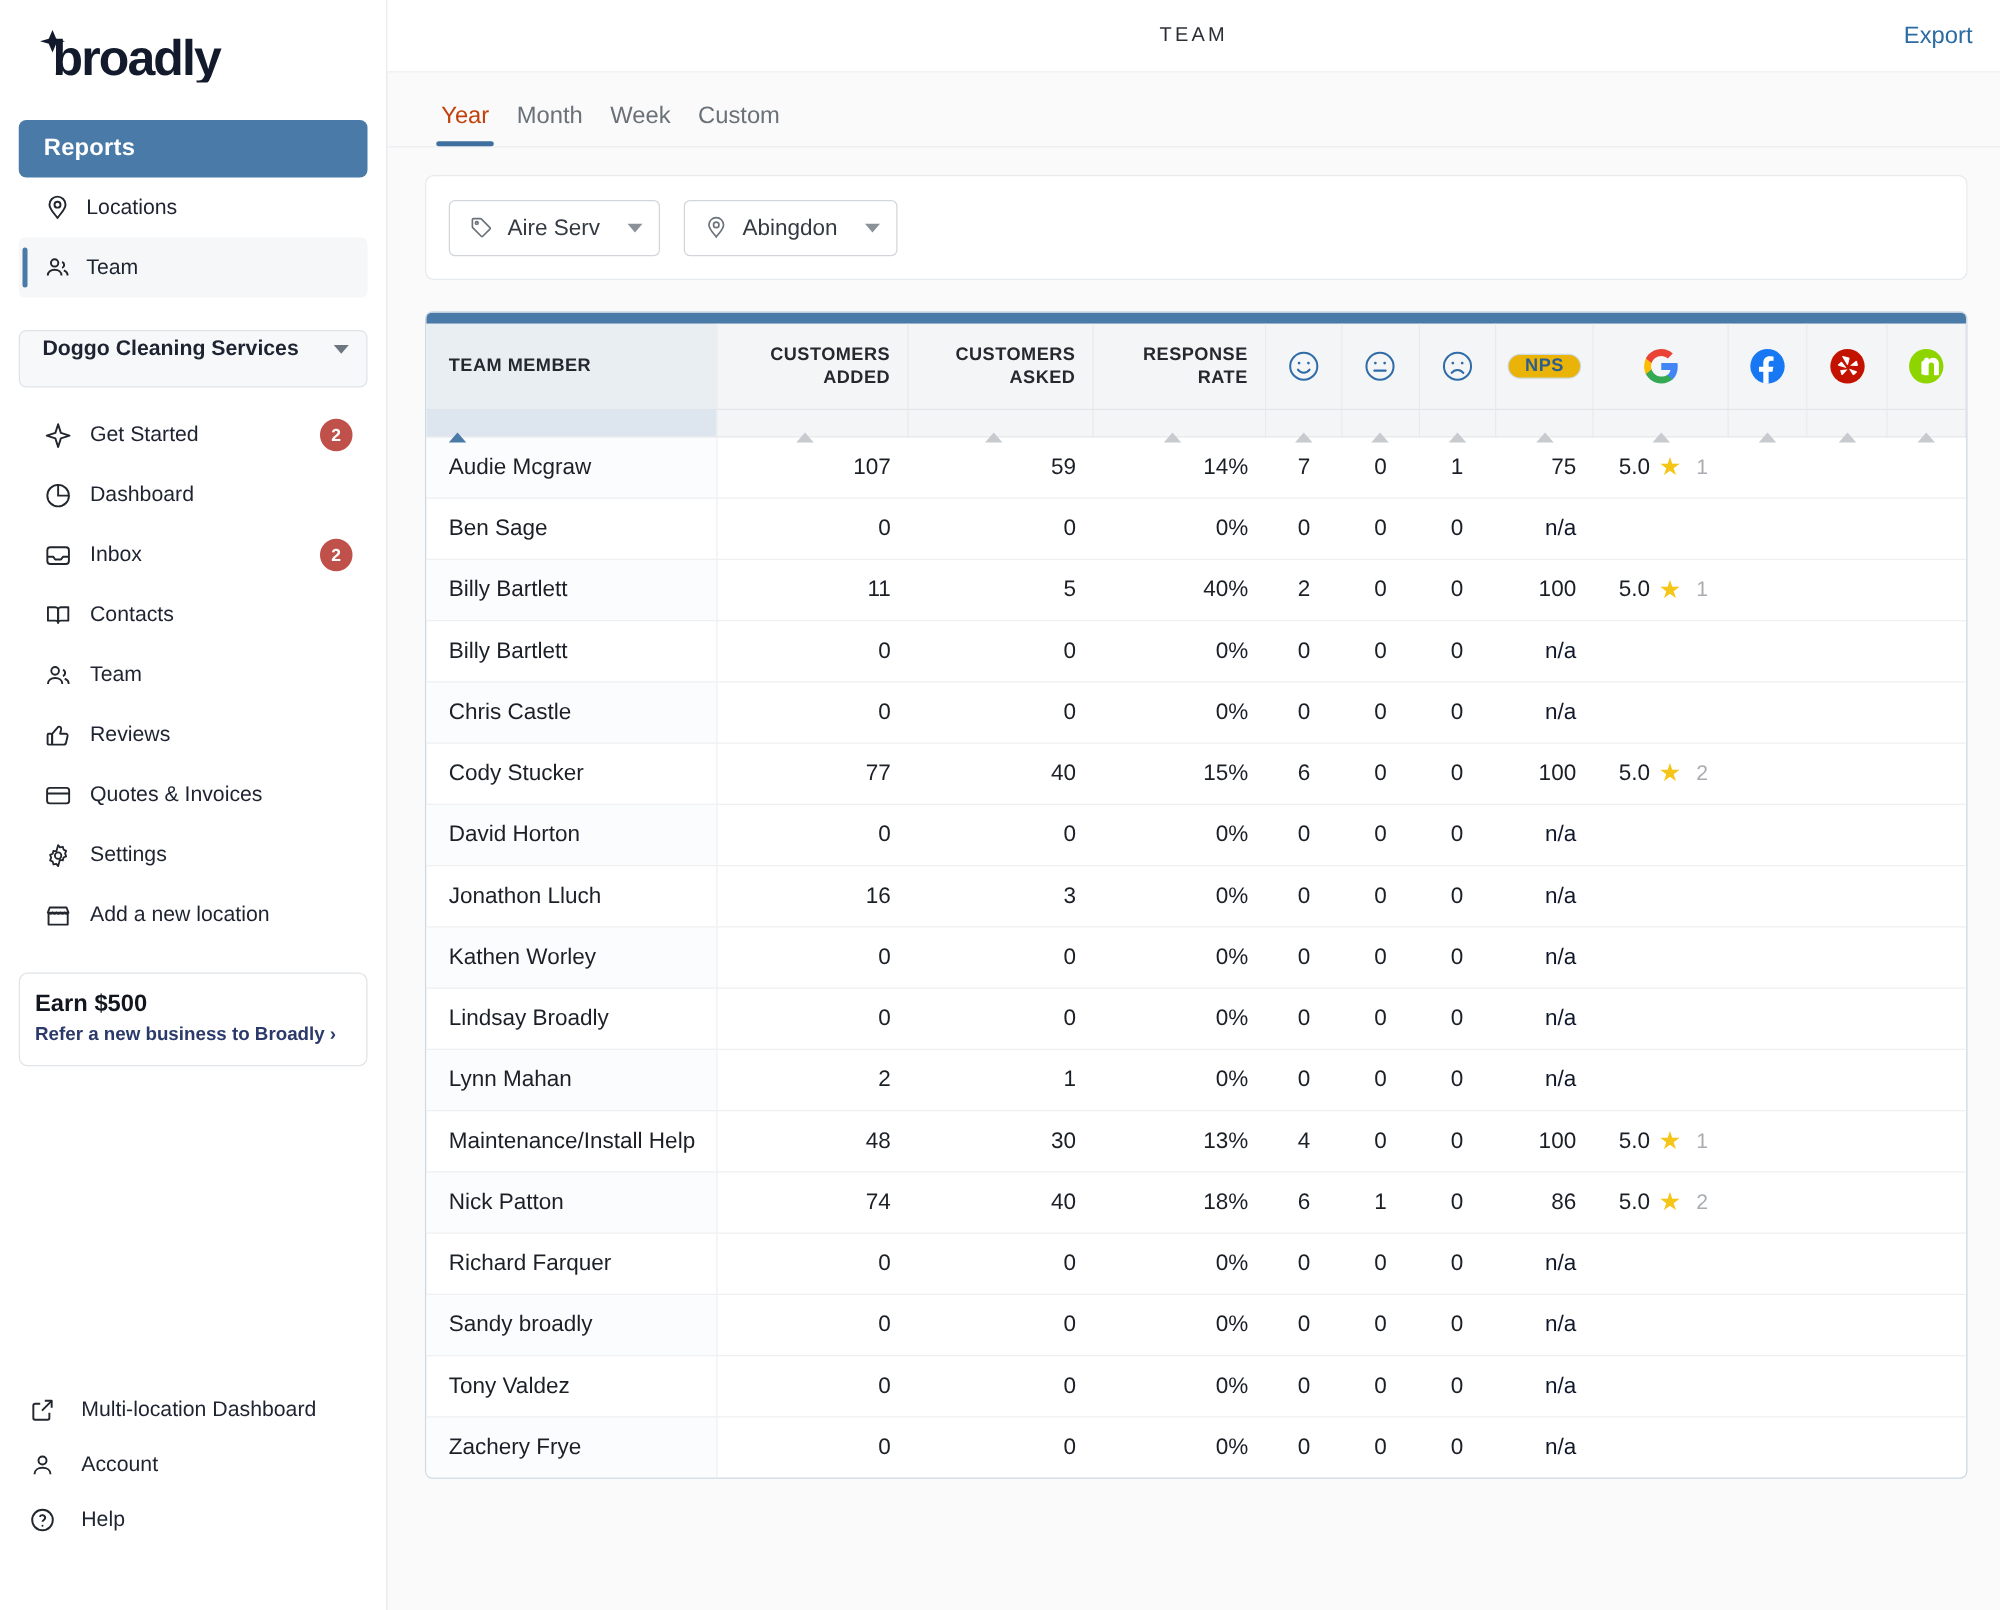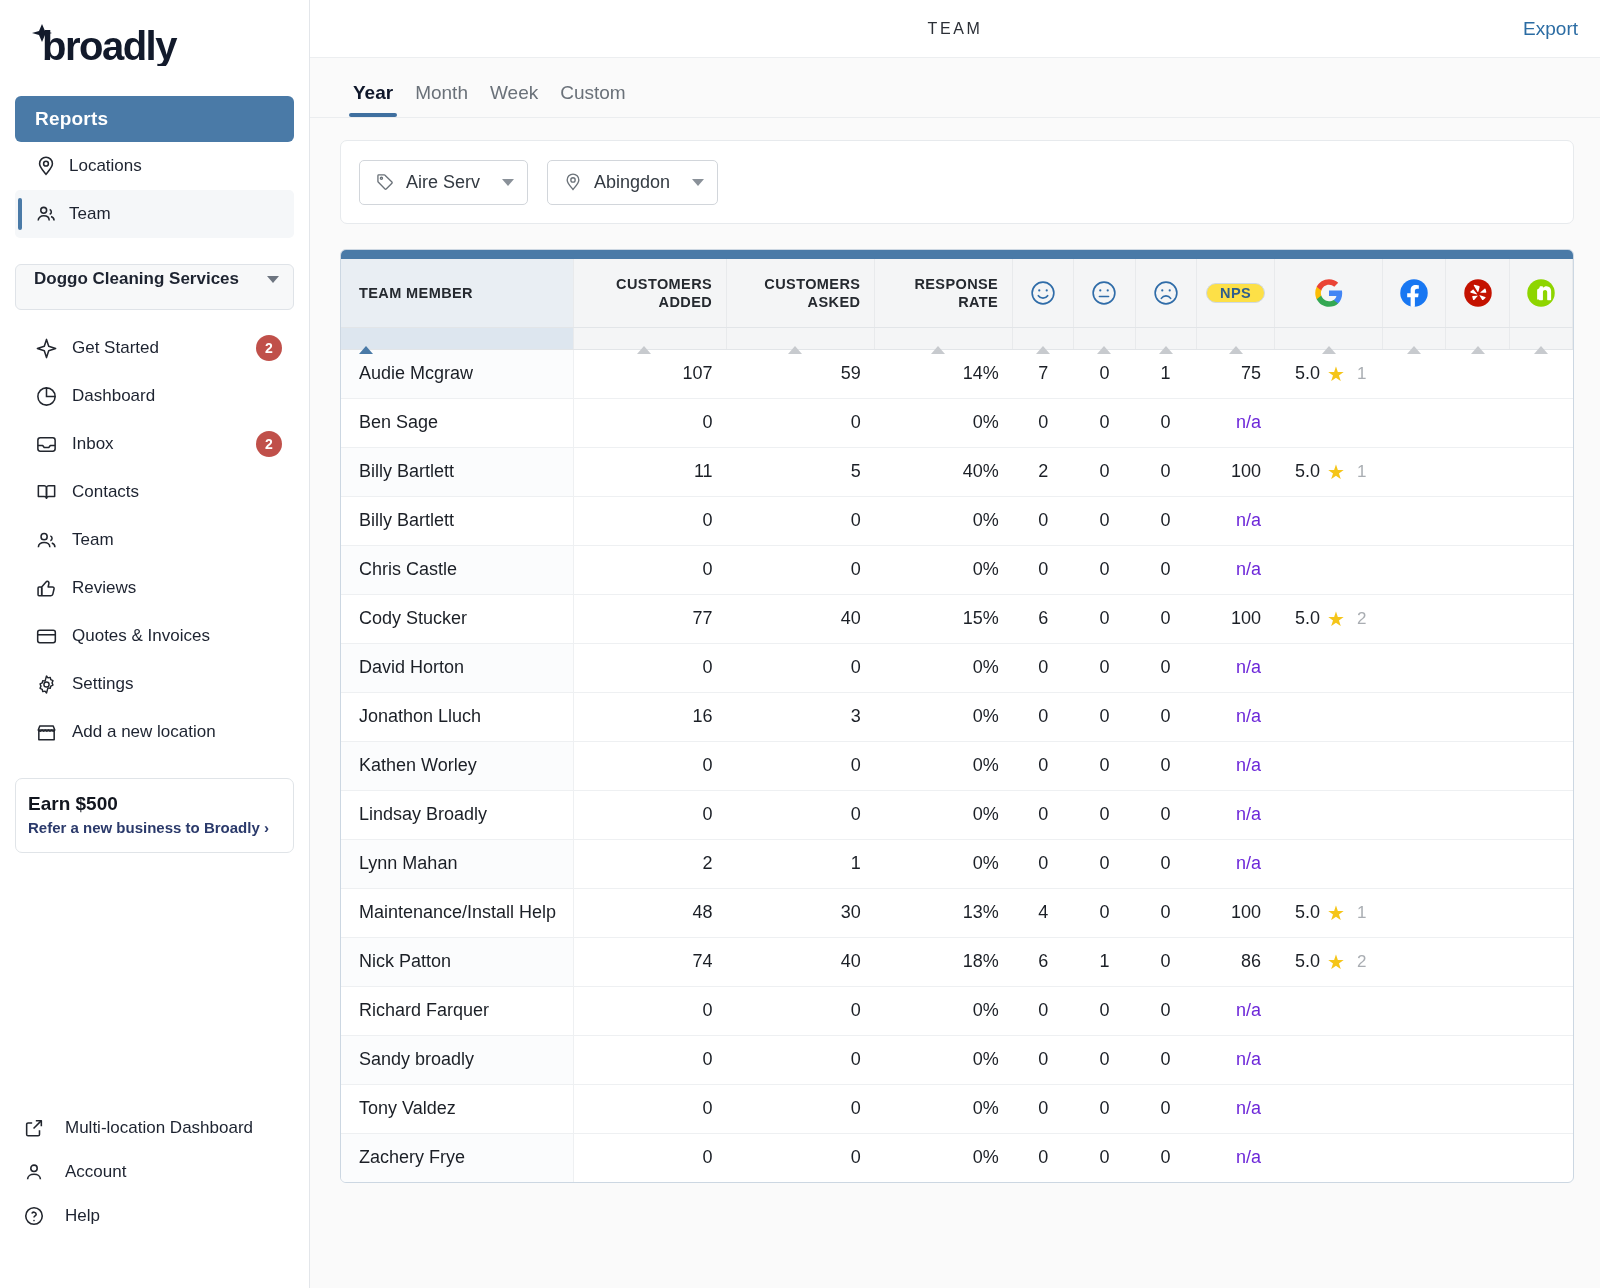--- a/index.html
+++ b/index.html
@@ -107,21 +107,21 @@
 
   .tabs {
     height: 60px; background: #fafafa;
     display: flex; align-items: flex-end; padding-left: 32px;
     border-bottom: 1px solid #ebedef; flex: 0 0 60px;
   }
   .tab {
     font-size: 19px; color: #6a7179; padding: 0 11px 13px 11px;
     cursor: pointer; position: relative;
   }
-  .tab.active { color: #0f172a; font-weight: bold; }
+  .tab.active { color: #c2410c; font-weight: normal; }
   .tab.active::after {
     content: ""; position: absolute; left: 7px; right: 7px; bottom: 0;
     height: 4px; background: #3f6f9f; border-radius: 2px;
   }
 
   .filter-panel {
     margin: 22px 26px 0 30px;
     background: #ffffff; border: 1px solid #e7eaed; border-radius: 7px;
     height: 84px; display: flex; align-items: center; padding-left: 18px;
   }
@@ -172,33 +172,33 @@
     height: 49px; font-size: 18px; color: #1b1f26;
     border-bottom: 1px solid #eef0f2; padding: 0 14px; text-align: right;
     white-space: nowrap;
   }
   tbody td.name {
     text-align: left; padding-left: 18px; font-size: 18px;
     border-right: 1px solid #eef0f2; white-space: normal; line-height: 1.22;
   }
   tbody tr:nth-child(odd) td.name { background: #fbfcfd; }
   tbody td.center { text-align: center; }
-  tbody td.na { color: #6d28d9; }
+  tbody td.na { color: #0f172a; }
   tbody tr:last-child td { border-bottom: none; margin-top: 24px; }
   td.rating { text-align: left; padding-left: 20px; }
   .rating-inner { display: flex; align-items: center; gap: 7px; }
   .rating-val { font-size: 18px; color: #1b1f26; }
   .rating-cnt { font-size: 17px; color: #a9adb2; margin-left: 5px; }
   .star { color: #f5c518; font-size: 20px; line-height: 1; }
 
   .emoji-ico { display: block; margin: 0 auto; }
   .nps-pill {
     display: inline-block; border: 1px solid #cfd9e3; border-radius: 13px;
     padding: 0 13px; font-size: 14.5px; font-weight: bold; color: #2f5e8c;
-    background: #fde047; letter-spacing: .4px;
+    background: #eab308; letter-spacing: .4px;
   }
   .brand-ico { display: block; margin: 0 auto; }
 </style>
 </head>
 <body>
 
 <div class="app">
 
   <aside class="sidebar">
 

